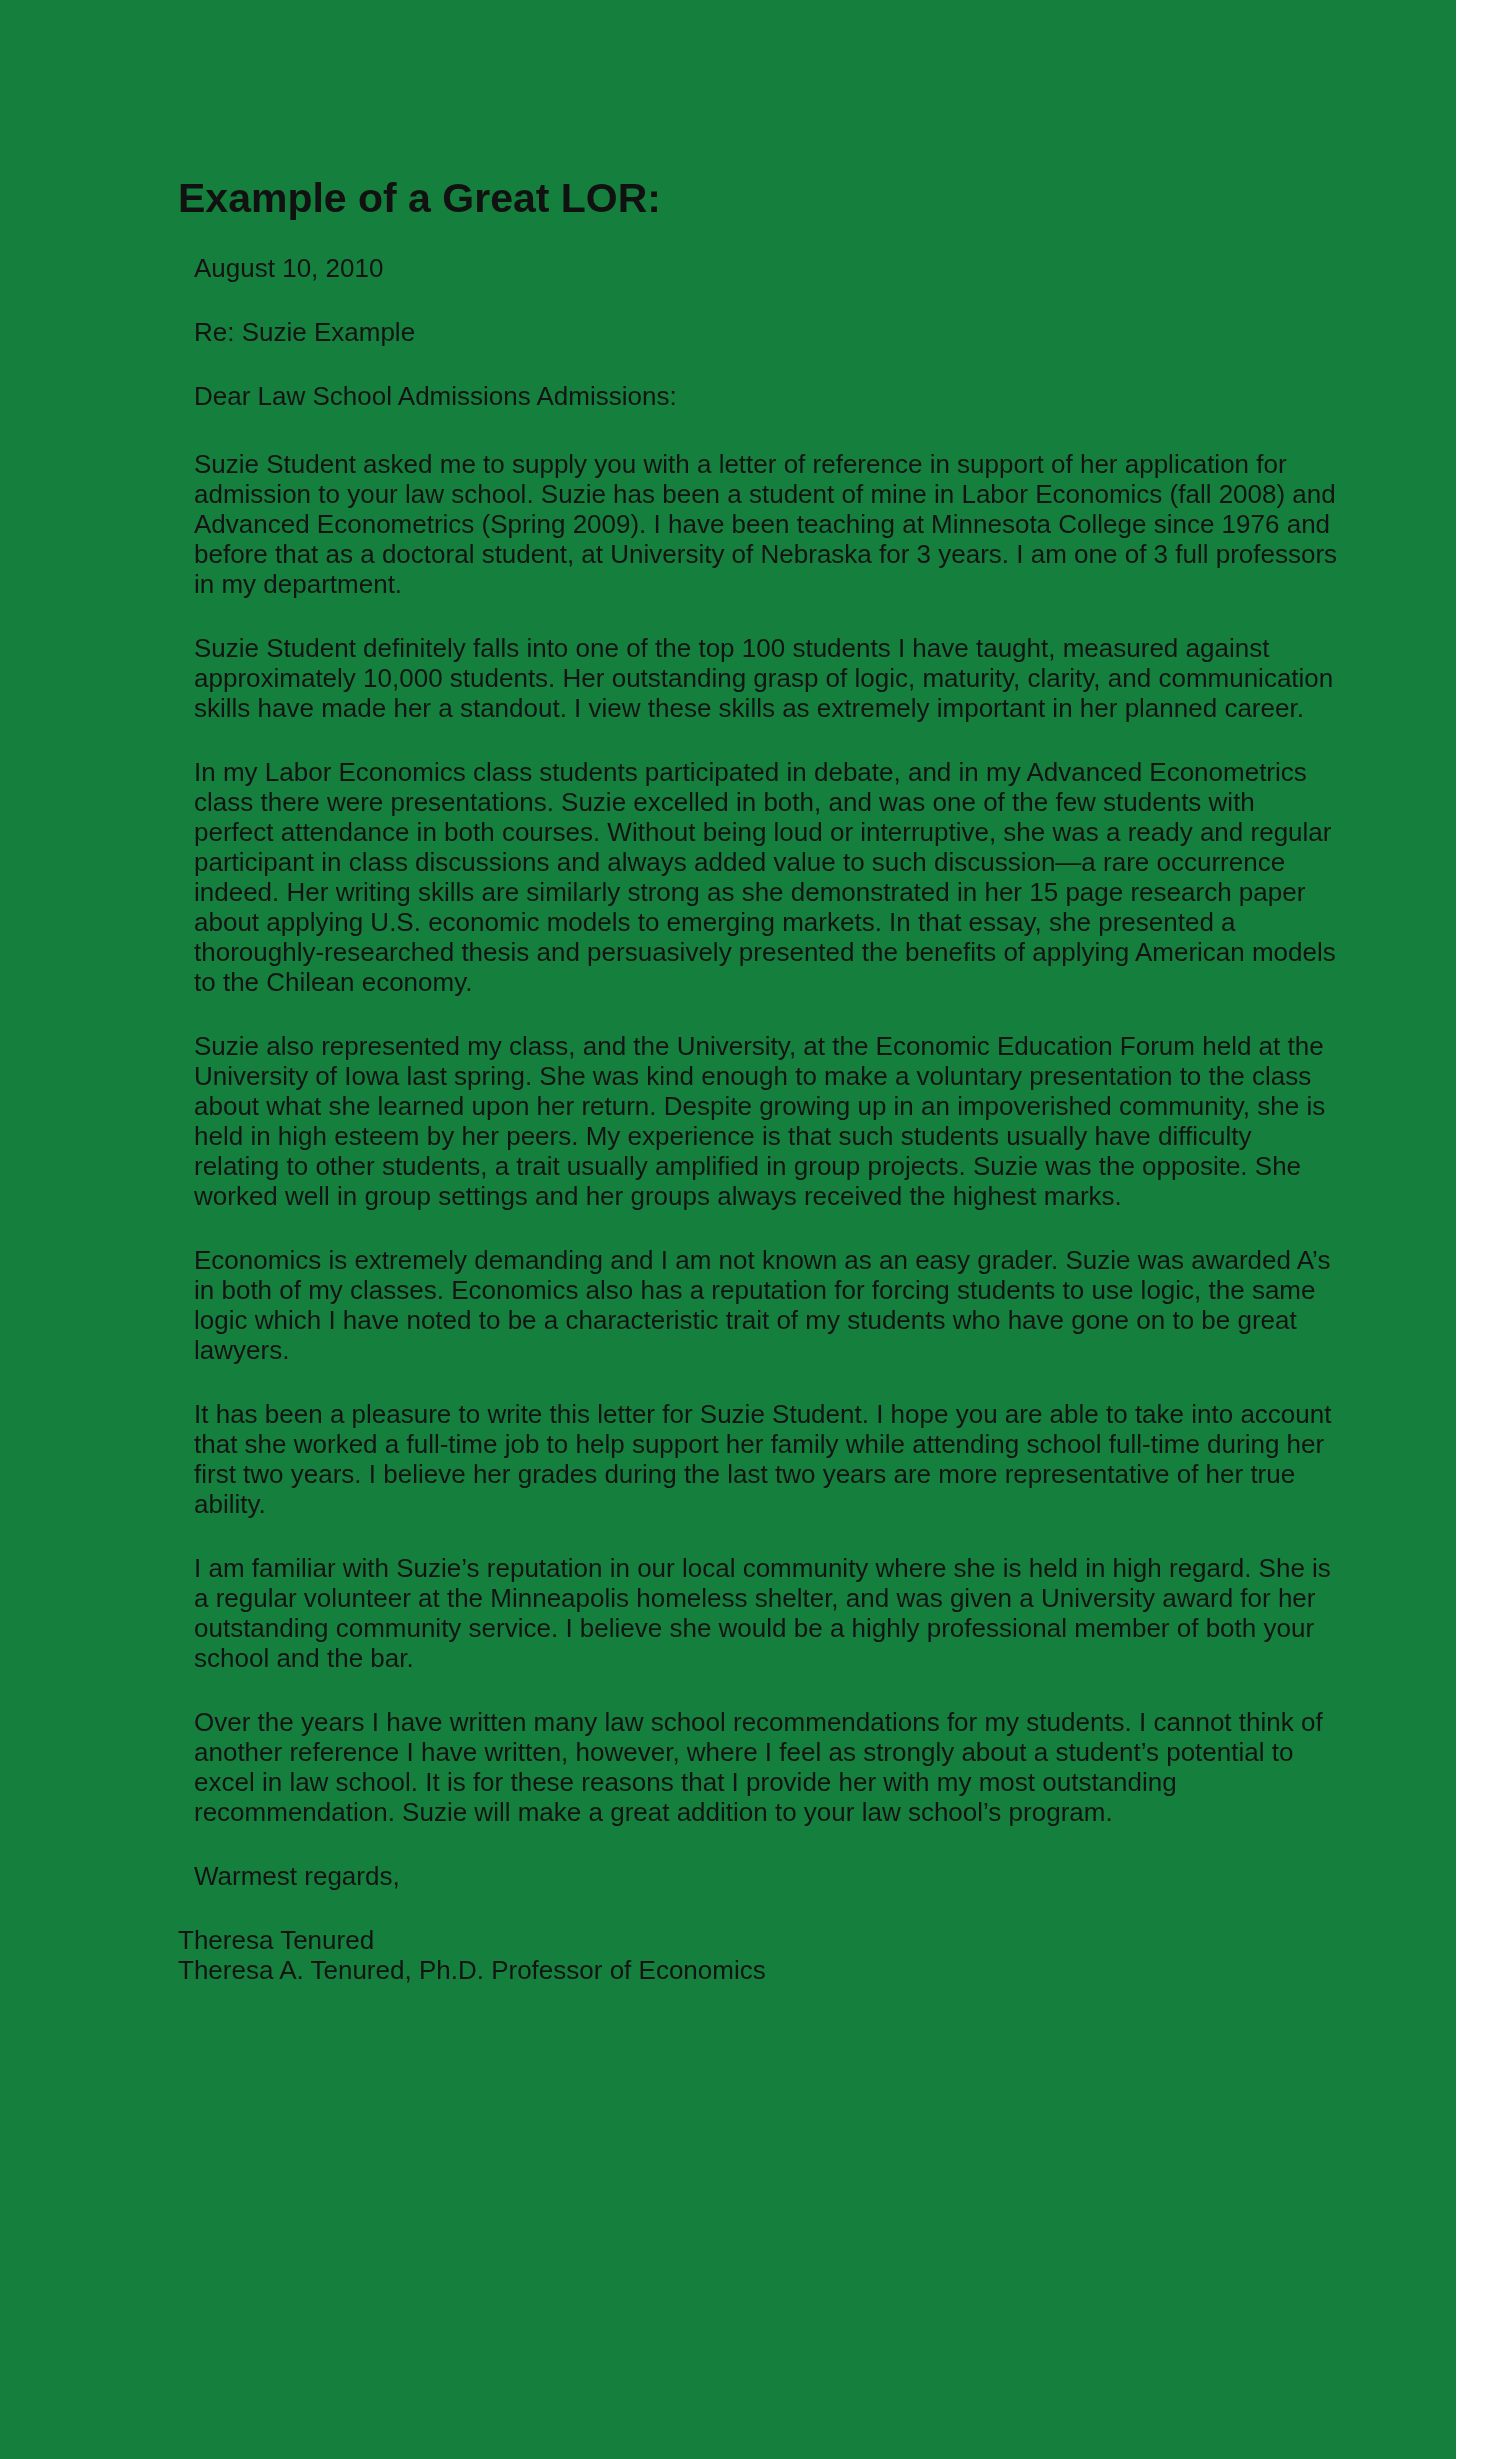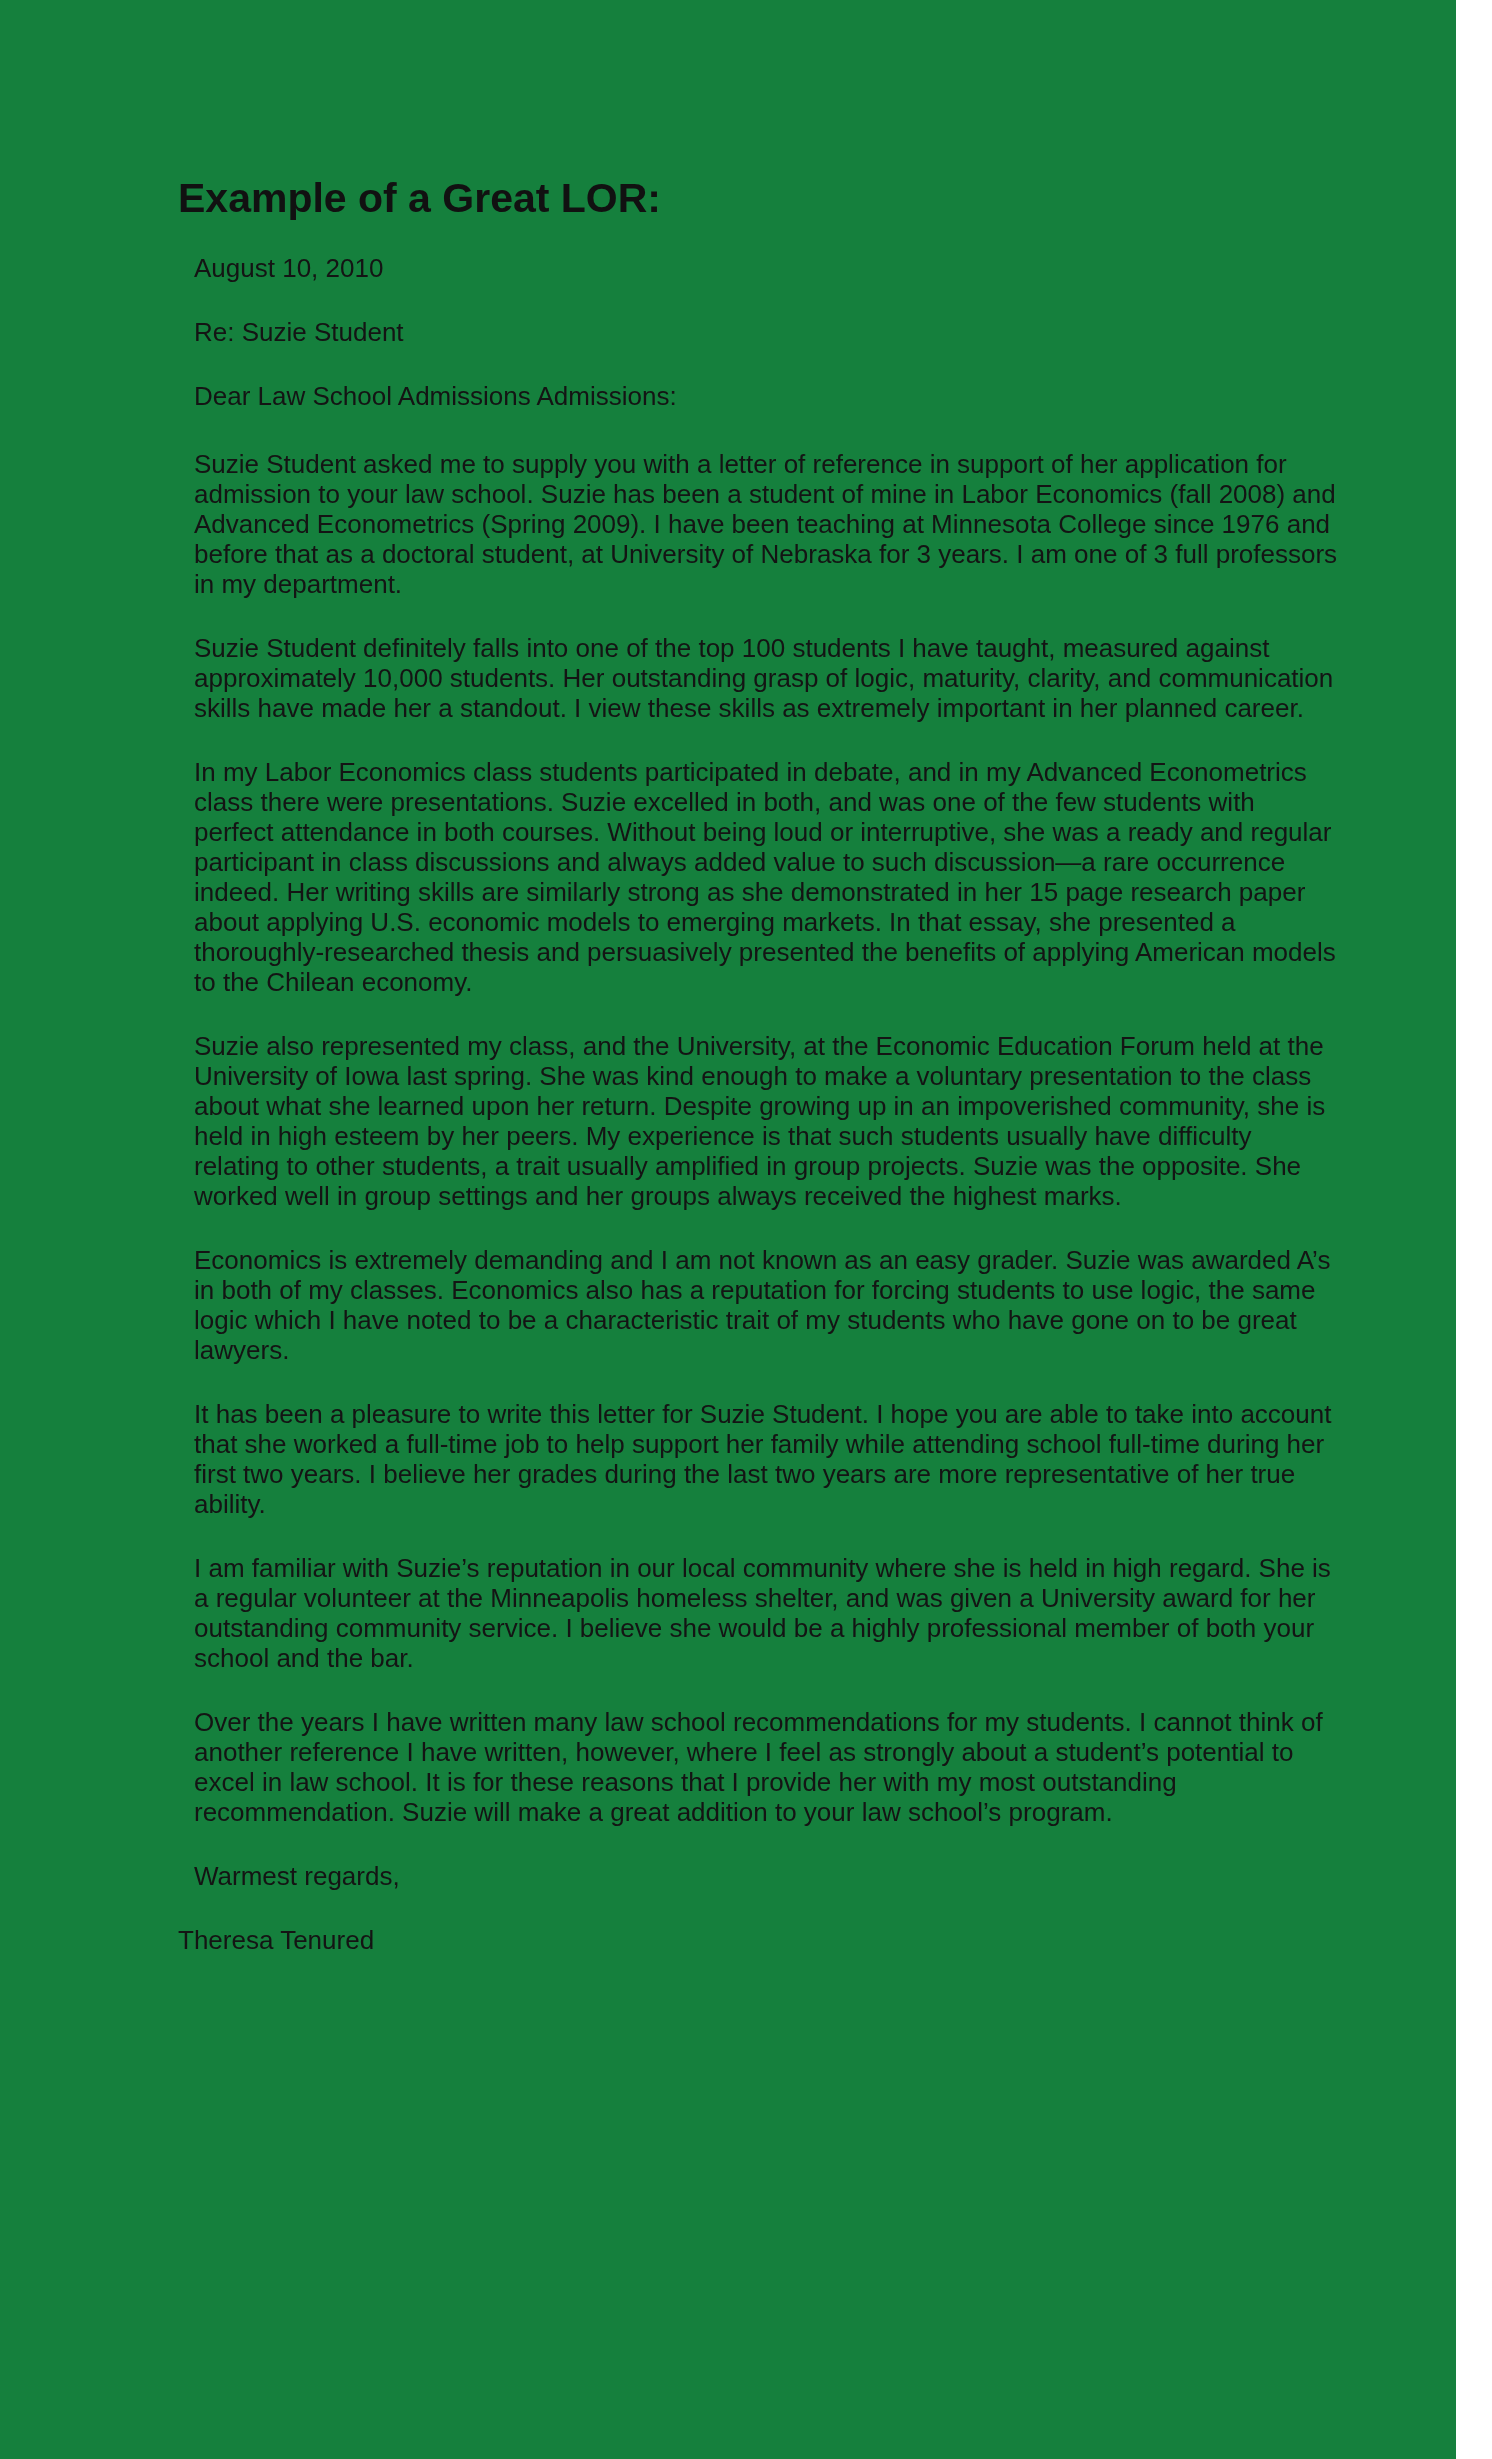--- a/index.html
+++ b/index.html
@@ -55,21 +55,21 @@
 </head>
 <body>
 
 <div class="page">
   <div class="content">
 
     <h1 class="doc-title">Example of a Great LOR:</h1>
 
     <div class="line">August 10, 2010</div>
 
-    <div class="line">Re: Suzie Student</div>
+    <div class="line">Re: Suzie Example</div>
 
     <div class="line salutation">Dear Law School Admissions Admissions:</div>
 
     <p>Suzie Student asked me to supply you with a letter of reference in support of her application for admission to your law school. Suzie has been a student of mine in Labor Economics (fall 2008) and Advanced Econometrics (Spring 2009). I have been teaching at Minnesota College since 1976 and before that as a doctoral student, at University of Nebraska for 3 years. I am one of 3 full professors in my department.</p>
 
     <p>Suzie Student definitely falls into one of the top 100 students I have taught, measured against approximately 10,000 students. Her outstanding grasp of logic, maturity, clarity, and communication skills have made her a standout. I view these skills as extremely important in her planned career.</p>
 
     <p>In my Labor Economics class students participated in debate, and in my Advanced Econometrics class there were presentations. Suzie excelled in both, and was one of the few students with perfect attendance in both courses. Without being loud or interruptive, she was a ready and regular participant in class discussions and always added value to such discussion—a rare occurrence indeed. Her writing skills are similarly strong as she demonstrated in her 15 page research paper about applying U.S. economic models to emerging markets. In that essay, she presented a thoroughly-researched thesis and persuasively presented the benefits of applying American models to the Chilean economy.</p>
 
     <p>Suzie also represented my class, and the University, at the Economic Education Forum held at the University of Iowa last spring. She was kind enough to make a voluntary presentation to the class about what she learned upon her return. Despite growing up in an impoverished community, she is held in high esteem by her peers. My experience is that such students usually have difficulty relating to other students, a trait usually amplified in group projects. Suzie was the opposite. She worked well in group settings and her groups always received the highest marks.</p>
@@ -79,17 +79,18 @@
     <p>It has been a pleasure to write this letter for Suzie Student. I hope you are able to take into account that she worked a full-time job to help support her family while attending school full-time during her first two years. I believe her grades during the last two years are more representative of her true ability.</p>
 
     <p>I am familiar with Suzie’s reputation in our local community where she is held in high regard. She is a regular volunteer at the Minneapolis homeless shelter, and was given a University award for her outstanding community service. I believe she would be a highly professional member of both your school and the bar.</p>
 
     <p>Over the years I have written many law school recommendations for my students. I cannot think of another reference I have written, however, where I feel as strongly about a student’s potential to excel in law school. It is for these reasons that I provide her with my most outstanding recommendation. Suzie will make a great addition to your law school’s program.</p>
 
     <div class="line">Warmest regards,</div>
 
     <div class="signature">
       <div>Theresa Tenured</div>
+      <div>Theresa A. Tenured, Ph.D. Professor of Economics</div>
     </div>
 
   </div>
 </div>
 
 
 </body></html>

